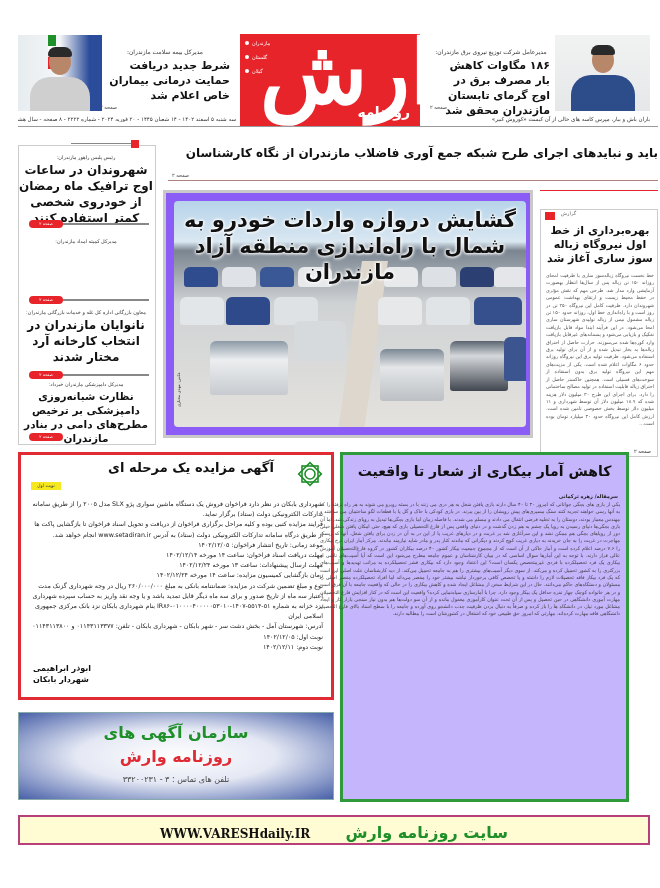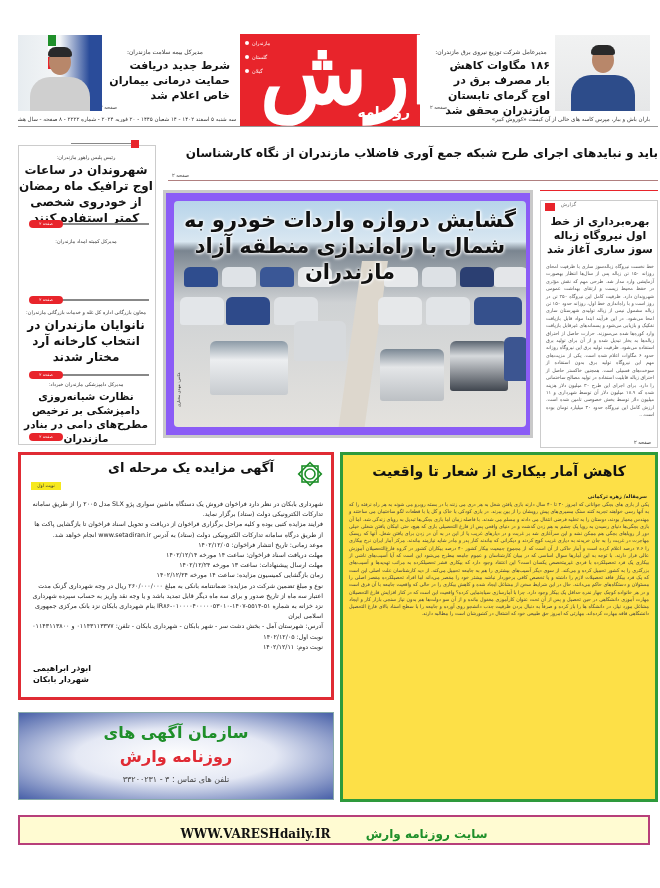--- a/index.html
+++ b/index.html
@@ -38,48 +38,48 @@
 
   .photo-frame { position: absolute; left: 163px; top: 190px; width: 370px; height: 248px; border: 3px solid #c9c9c9; background: #8b5cf6; }
   .photo { position: absolute; left: 8px; top: 8px; width: 352px; height: 226px; border-radius: 4px; overflow: hidden;
     background: linear-gradient(180deg, #b7d4ea 0%, #d9e7f1 18%, #7a8590 22%, #cfd2d4 45%, #e4e2de 100%); }
   .photo-title { position: absolute; top: 6px; left: 0; width: 100%; text-align: center; font-size: 21px; font-weight: bold; line-height: 26px; color: #111;
     text-shadow: 0 0 3px #fff, 0 0 3px #fff, 0 0 4px #fff; }
   .car { position: absolute; width: 34px; height: 20px; border-radius: 6px 6px 3px 3px; }
   .lane { position: absolute; left: 176px; top: 60px; width: 26px; height: 170px; background: #ddd7cd; transform: skewX(-8deg); }
   .credit { position: absolute; left: 2px; bottom: 20px; font-size: 4px; color: #333; writing-mode: vertical-rl; transform: rotate(180deg); }
 
-  .right-col { position: absolute; left: 540px; top: 200px; width: 118px; height: 248px; border: 1px solid #ccc; }
+  .right-col { position: absolute; left: 540px; top: 209px; width: 118px; height: 248px; border: 1px solid #ccc; }
   .rc-tag { position: absolute; top: 2px; left: 4px; width: 10px; height: 8px; background: #e8242b; }
   .rc-tag-text { position: absolute; top: 0px; left: 20px; font-size: 5px; color: #666; }
   .rc-title { position: absolute; top: 14px; left: 0; width: 118px; text-align: center; font-weight: bold; font-size: 11px; line-height: 14px; }
   .rc-body { position: absolute; top: 62px; left: 5px; width: 108px; font-size: 4.8px; line-height: 7.4px; color: #555; text-align: justify; }
   .rc-page { position: absolute; bottom: 2px; right: 6px; font-size: 5px; color: #333; }
 
   .ad-box { position: absolute; left: 18px; top: 452px; width: 316px; height: 248px; border: 3px solid #e02b34; background: #fff; }
   .ad-title { position: absolute; top: 4px; left: 50px; width: 240px; text-align: center; font-weight: bold; font-size: 13px; line-height: 17px; color: #111; }
   .ad-logo { position: absolute; top: 4px; right: 6px; width: 30px; height: 30px; }
   .ad-badge { position: absolute; top: 27px; left: 10px; width: 30px; height: 8px; background: #f6e81e; font-size: 4.5px; text-align: center; line-height: 8px; color: #333; }
   .ad-body { position: absolute; top: 44px; left: 8px; width: 294px; font-size: 6.3px; line-height: 10.2px; color: #222; text-align: right; }
   .ad-sign { position: absolute; left: 12px; bottom: 12px; font-weight: bold; font-size: 8px; line-height: 11px; text-align: left; direction: rtl; }
 
   .agency { position: absolute; left: 18px; top: 712px; width: 316px; height: 88px; border: 1px solid #8aa;
     background: radial-gradient(ellipse at center, #ffffff 0%, #e4e8f4 45%, #4860a8 100%); }
   .agency-l1 { position: absolute; top: 10px; width: 100%; text-align: center; font-weight: bold; font-size: 16px; color: #1f8f2a; }
   .agency-l2 { position: absolute; top: 34px; width: 100%; text-align: center; font-weight: bold; font-size: 16px; color: #e02b34; }
   .agency-l3 { position: absolute; top: 62px; width: 100%; text-align: center; font-size: 8px; color: #444; }
 
-  .oped { position: absolute; left: 340px; top: 452px; width: 318px; height: 350px; border: 3px solid #2e9a3c; background: #fde047; }
+  .oped { position: absolute; left: 340px; top: 452px; width: 289px; height: 350px; border: 3px solid #2e9a3c; background: #c4b5fd; }
   .oped-title { position: absolute; top: 8px; width: 100%; text-align: center; font-weight: bold; font-size: 14px; color: #111; }
   .oped-byline { position: absolute; top: 38px; right: 8px; font-size: 5px; font-weight: bold; color: #222; }
   .oped-body { position: absolute; top: 46px; right: 6px; width: 300px; font-size: 4.9px; line-height: 7.3px; color: #444; text-align: justify; }
 
   .site-bar { position: absolute; left: 18px; top: 815px; width: 632px; height: 30px; background: #fffbd2; border: 2px solid #b73f7a; }
   .site-inner { position: absolute; top: 6px; width: 100%; text-align: center; white-space: nowrap; }
-  .site-label { font-weight: bold; font-size: 12px; color: #1f8f2a; margin-left: 14px; }
+  .site-label { font-weight: bold; font-size: 16px; color: #1f8f2a; margin-left: 14px; }
   .site-url { font-family: "DejaVu Serif", serif; font-weight: bold; font-size: 12px; color: #111; margin-right: 16px; direction: ltr; unicode-bidi: embed; }
 </style>
 </head>
 <body>
 
 <div>
 
   <div class="masthead-photo" style="left:555px; top:35px; width:95px; height:76px; background:linear-gradient(180deg,#f1f2f2 0%,#e6e7e8 100%);">
     <div class="person-shape">
       <div style="position:relative;">

